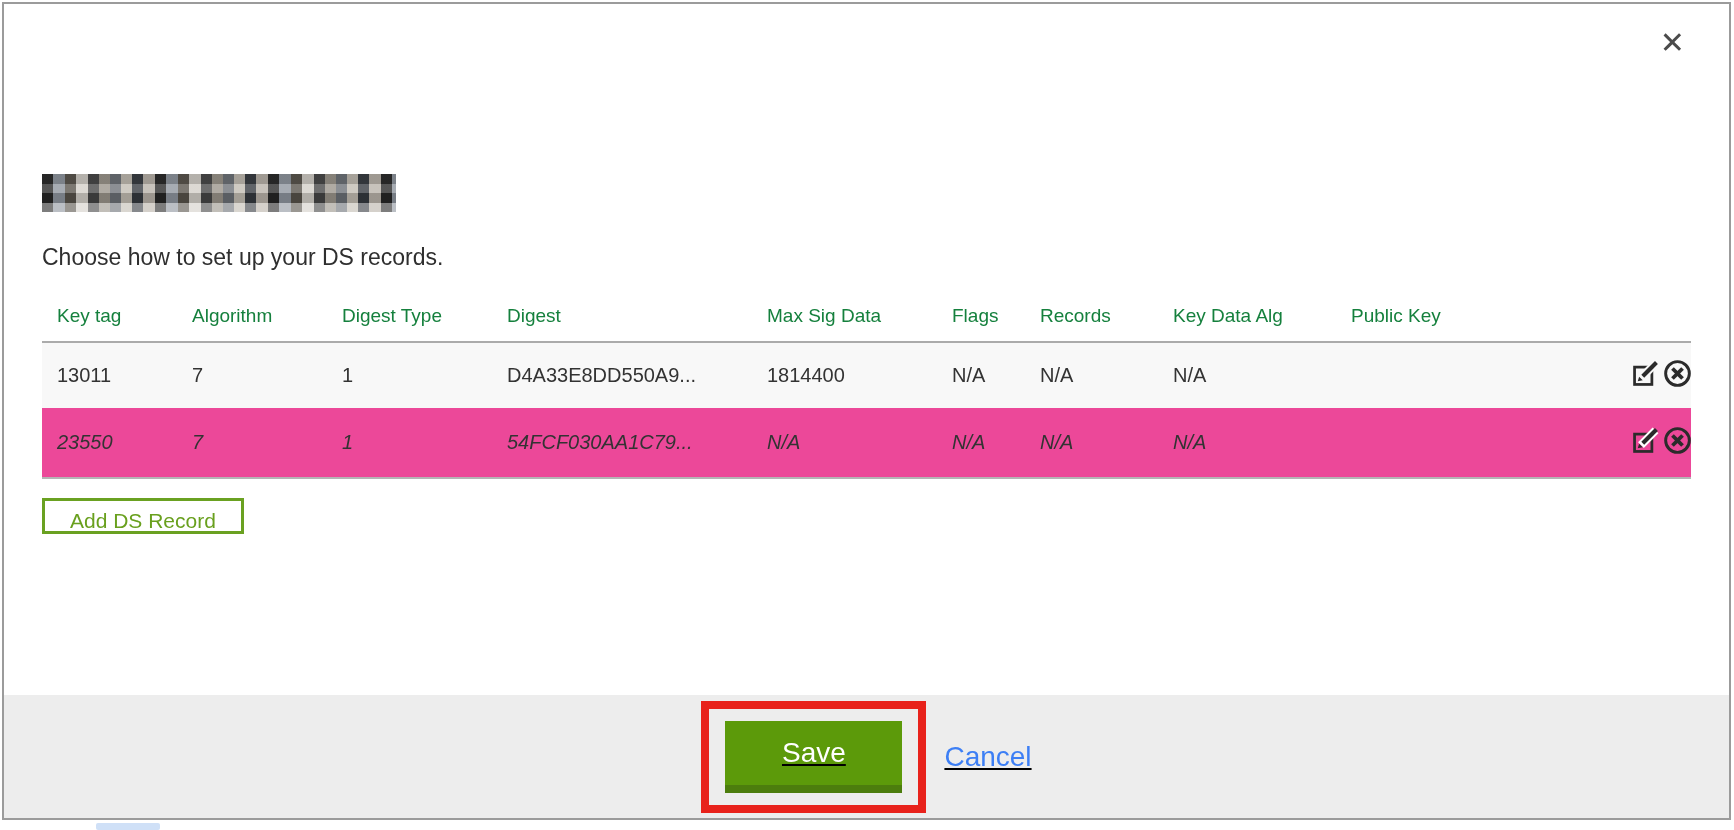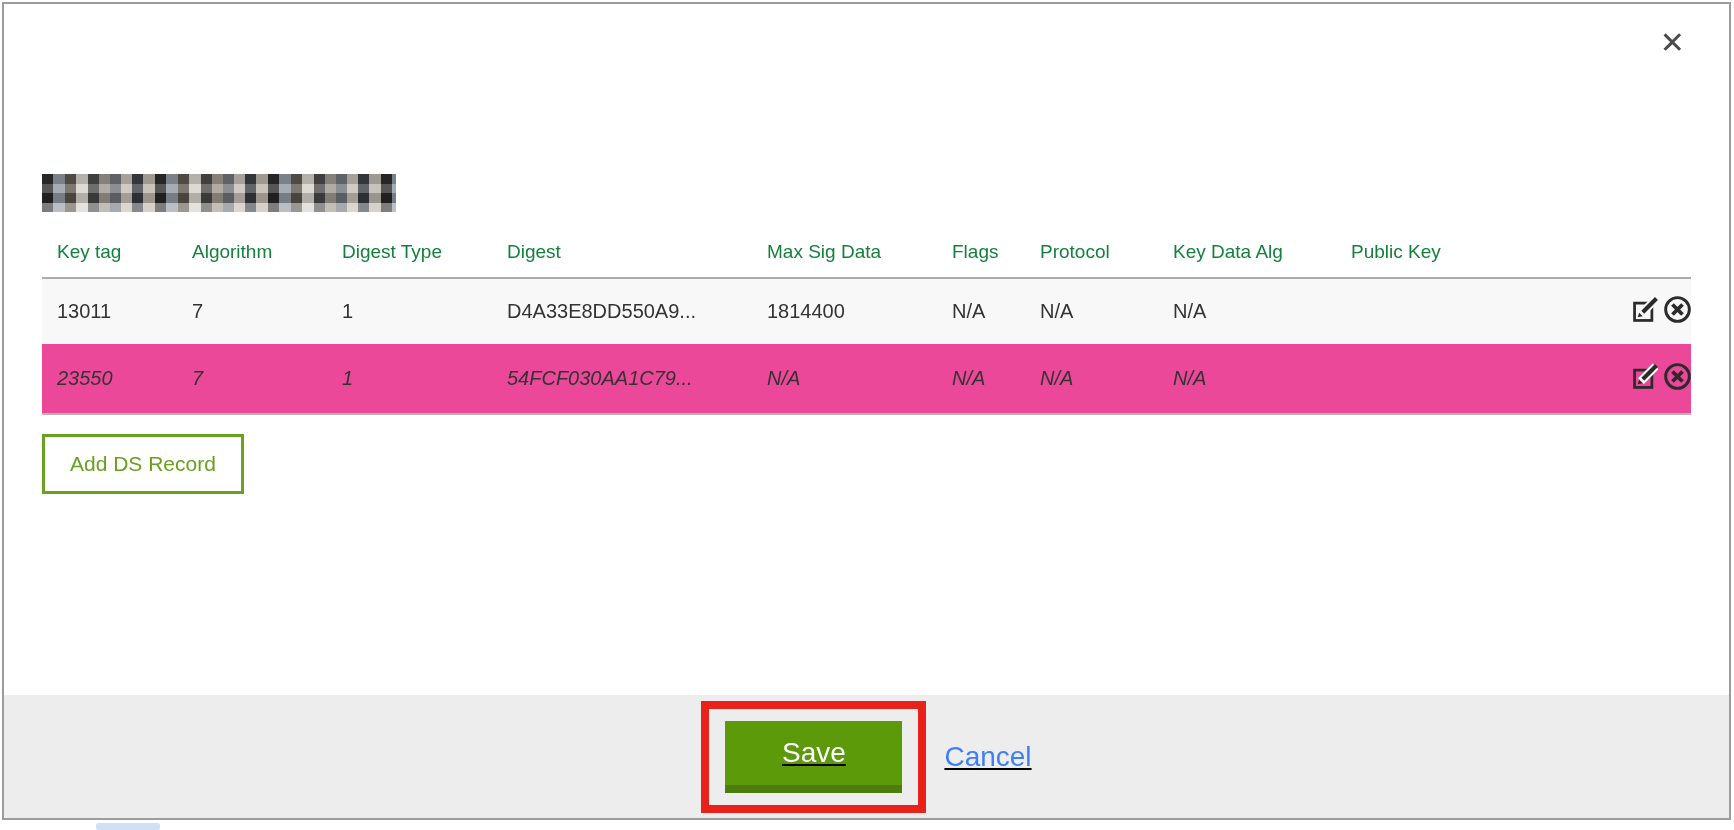--- a/index.html
+++ b/index.html
@@ -40,21 +40,21 @@
   .ds-table tr.record-row-1 { background: #f8f8f8; height: 66px; }
   .ds-table tr.record-row-1 td { border-top: 2px solid #ababab; }
   .ds-table tr.record-row-2 { background: #ec4899; height: 70px; font-style: italic; }
   .ds-table tr.record-row-2 td { border-bottom: 2px solid #b5b5b5; }
   .actions-cell { text-align: right; padding-right: 6px !important; }
   .row-icon { display: inline-block; vertical-align: middle; cursor: pointer; }
   .row-icon + .row-icon { margin-left: 1px; }
 
   .add-ds-btn { display: inline-block; margin: 19px 0 0 38px; background: #ffffff;
                 border: 3px solid #6aa121; color: #69a01e; font-size: 21px;
-                padding: 0 25px; height: 60px; line-height: 40px; cursor: pointer;
+                padding: 0 25px; height: 36px; line-height: 40px; cursor: pointer;
                 font-family: "Liberation Sans", sans-serif; }
 
   .dialog-footer { position: absolute; left: 0; right: 0; bottom: 0; height: 123px;
                    background: #ededed; display: flex; align-items: center; justify-content: center; text-decoration: underline; }
 
   .save-highlight { border: 8px solid #e8221b; padding: 12px 16px; display: inline-block; }
 
   .save-btn { display: block; width: 177px; height: 72px; background: #5c9a0a;
               border: none; border-bottom: 8px solid #4c7d0d; color: #ffffff;
               font-size: 28px; line-height: 62px; text-align: center; cursor: pointer;
@@ -69,20 +69,21 @@
 <div class="screen">
   <div class="bg-peek"></div>
 
   <div class="dialog">
 
     <button class="close-btn">✕</button>
 
 
     <div class="redacted-domain"></div>
 
+    <div class="intro-text">Choose how to set up your DS records.</div>
 
     <div class="ds-table-wrap">
       <table class="ds-table">
         <colgroup>
           <col style="width:135px">
             <col style="width:150px">
             <col style="width:165px">
           <col style="width:260px">
             <col style="width:185px">
             <col style="width:88px">
@@ -92,21 +93,21 @@
             <col style="width:76px">
         </colgroup>
         <thead>
           <tr>
             <th>Key tag</th>
             <th>Algorithm</th>
             <th>Digest Type</th>
             <th>Digest</th>
             <th>Max Sig Data</th>
             <th>Flags</th>
-            <th>Protocol</th>
+            <th>Records</th>
             <th>Key Data Alg</th>
             <th>Public Key</th>
             <th></th>
           </tr>
         </thead>
         <tbody>
           <tr class="record-row-1">
             <td>13011</td>
             <td>7</td>
             <td>1</td>

